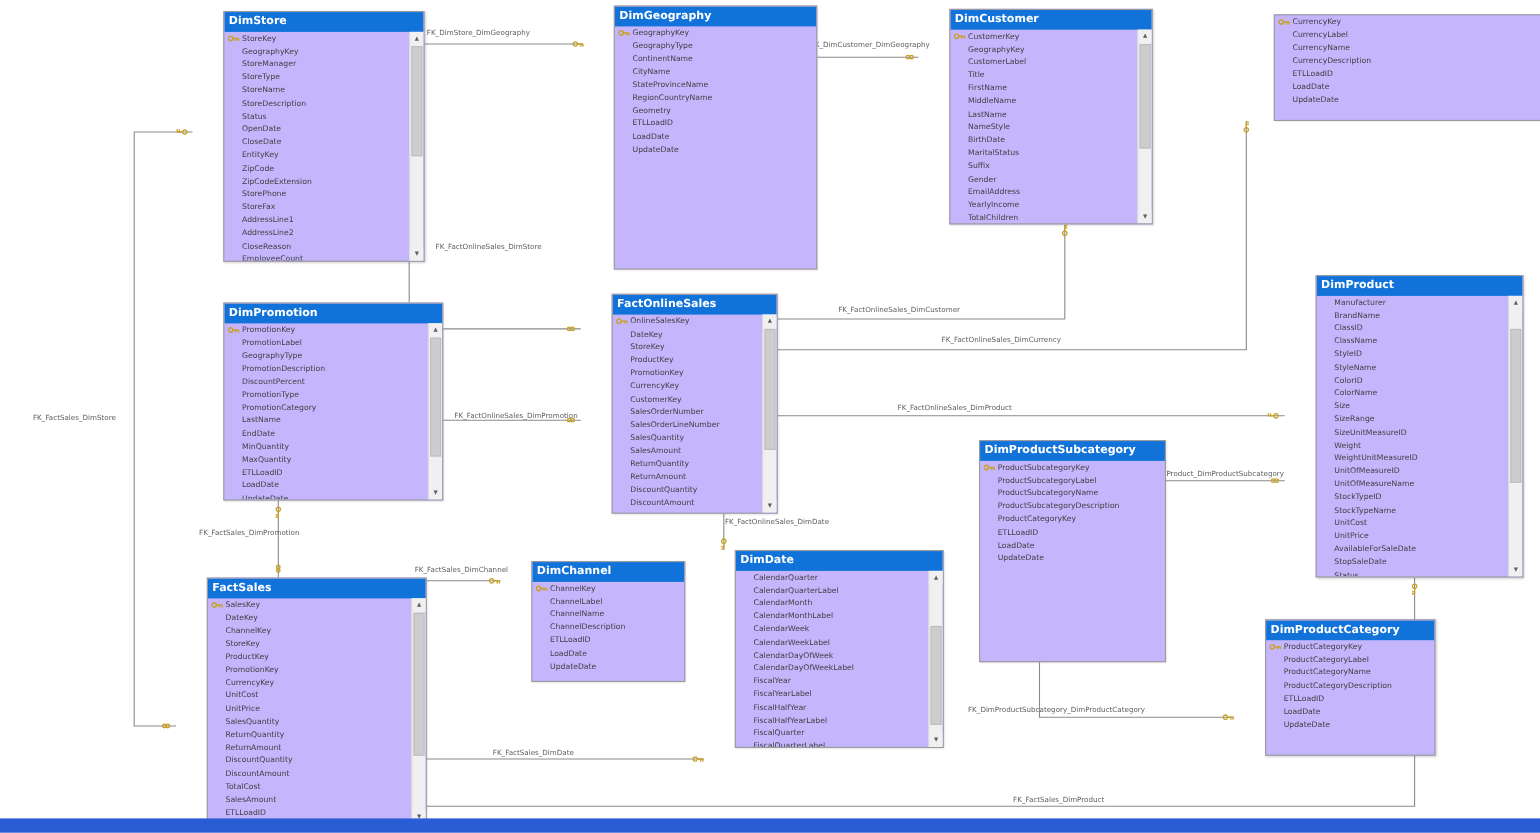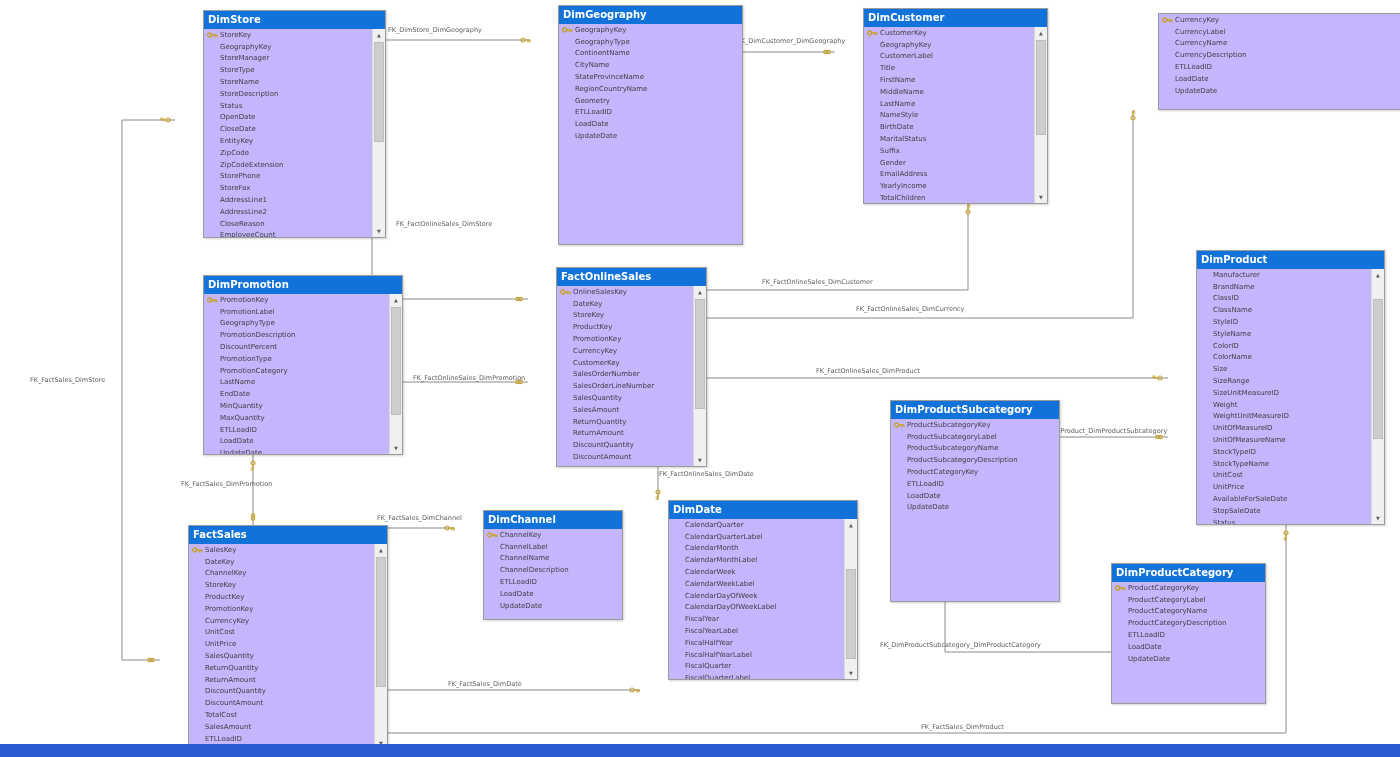--- a/index.html
+++ b/index.html
@@ -854,21 +854,21 @@
           <span class="kcell"></span>
         </div>
       </div>
     <div class="sb">
       <div class="sb-btn sb-up">▲</div>
       <div class="sb-thumb" style="top:50px;height:90px"></div>
       <div class="sb-btn sb-dn">▼</div>
     </div>
   </div>
 
-  <div class="tbl" style="left:1083px;top:563px;width:155px;height:141px">
+  <div class="tbl" style="left:1122px;top:563px;width:155px;height:124px">
     <div class="hdr">DimProductCategory</div>
     <div class="cols">
         <div class="row">
           <span class="kcell">
             <svg width="11" height="8" viewBox="0 0 11 8">
               <circle cx="2.6" cy="4" r="2" fill="none" style="stroke:var(--gold)" stroke-width="1.3"></circle>
               <path d="M4.6 4 H10 M7.6 4 V6.2 M10 4 V6.2" fill="none" style="stroke:var(--gold)" stroke-width="1.3"></path>
             </svg>
           </span>
           <span class="cname">ProductCategoryKey</span>

